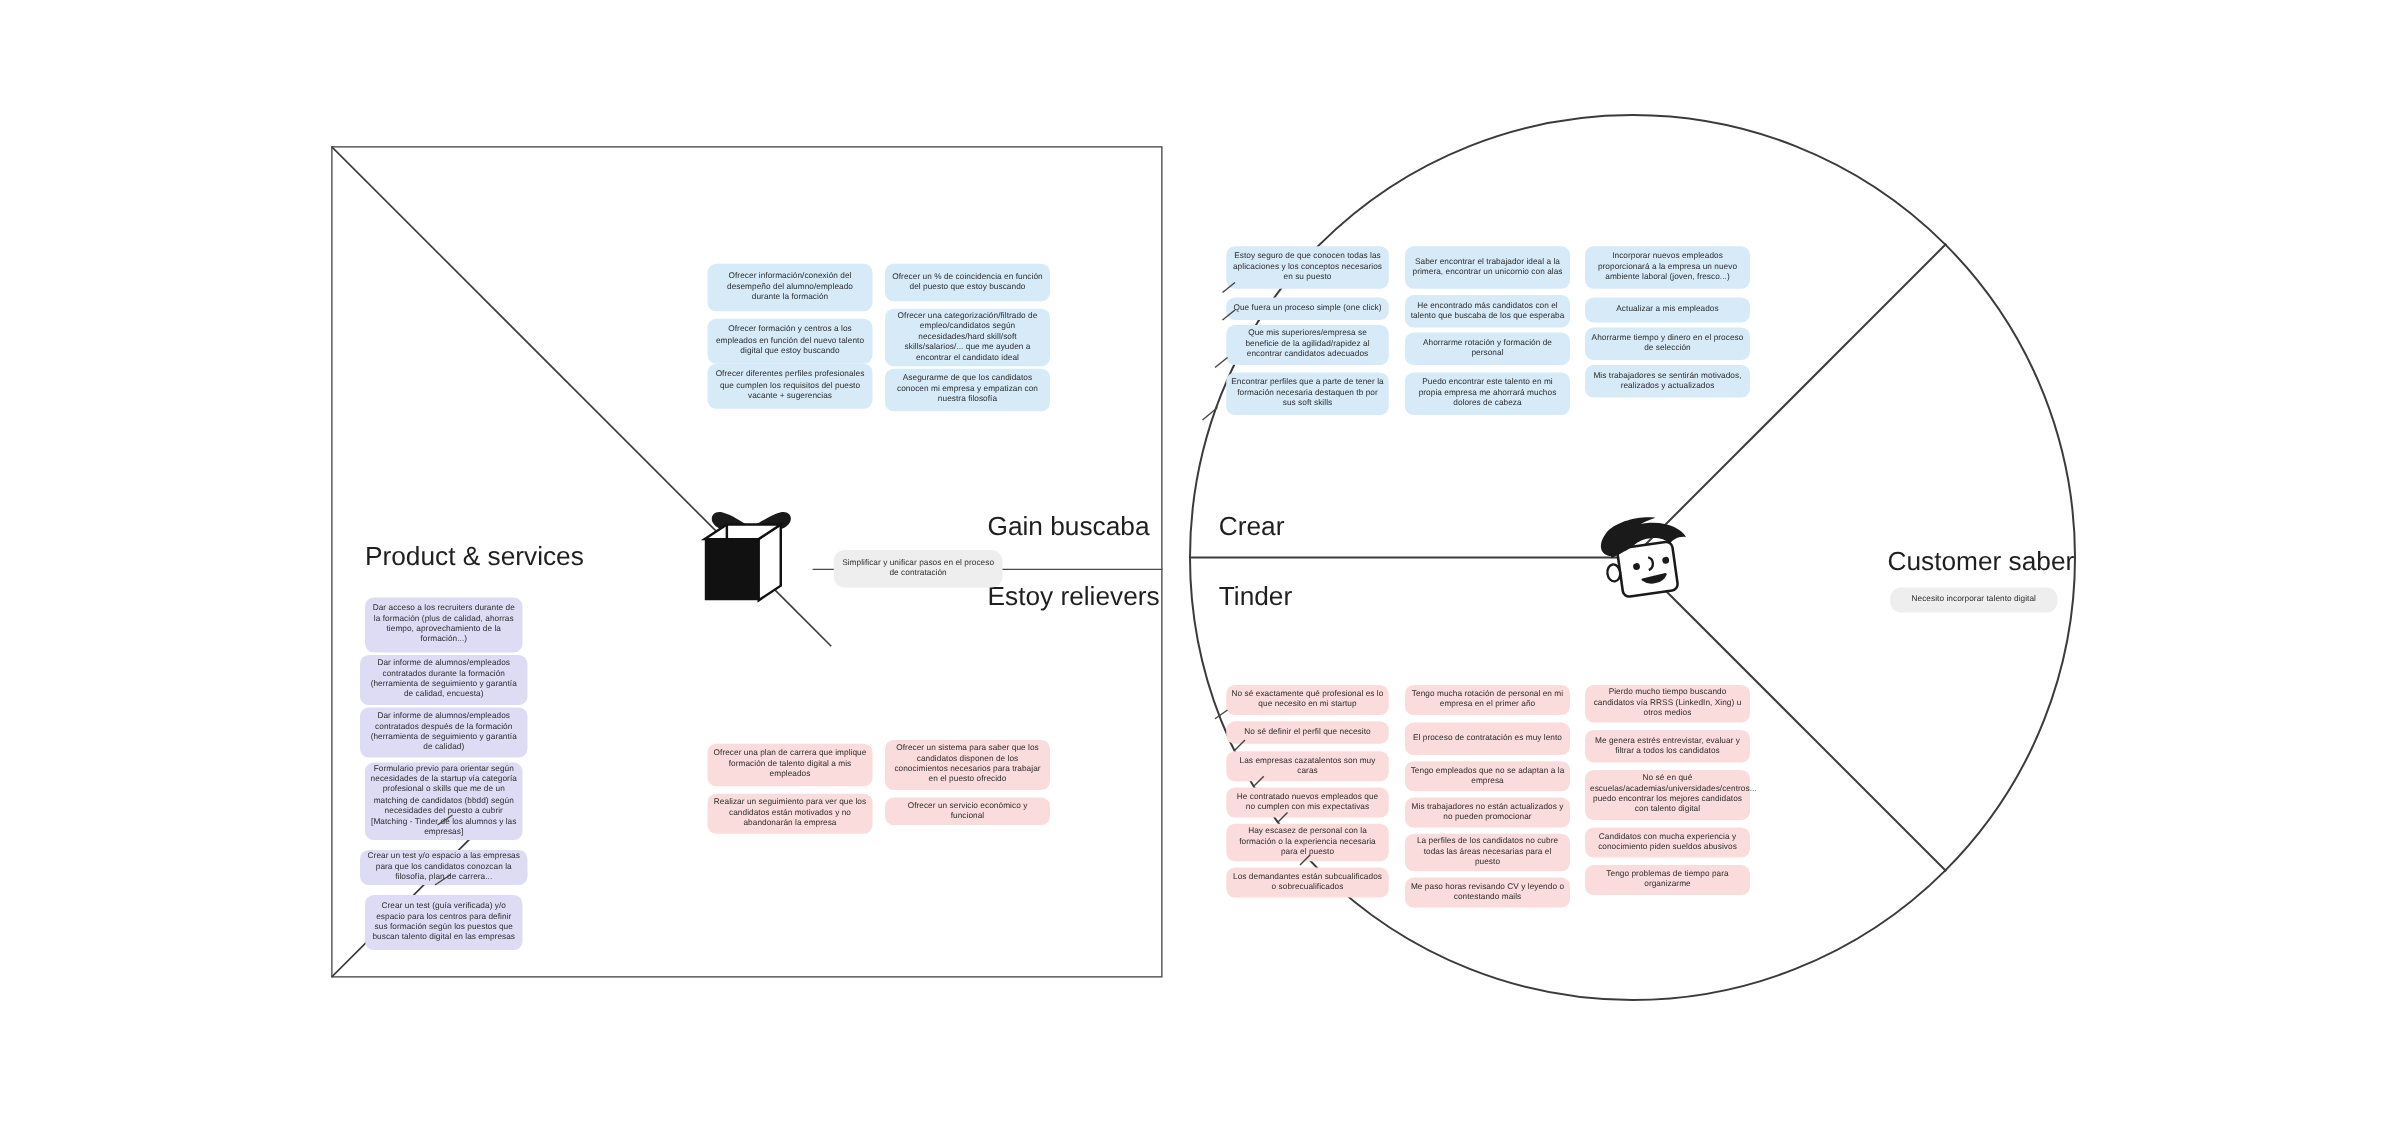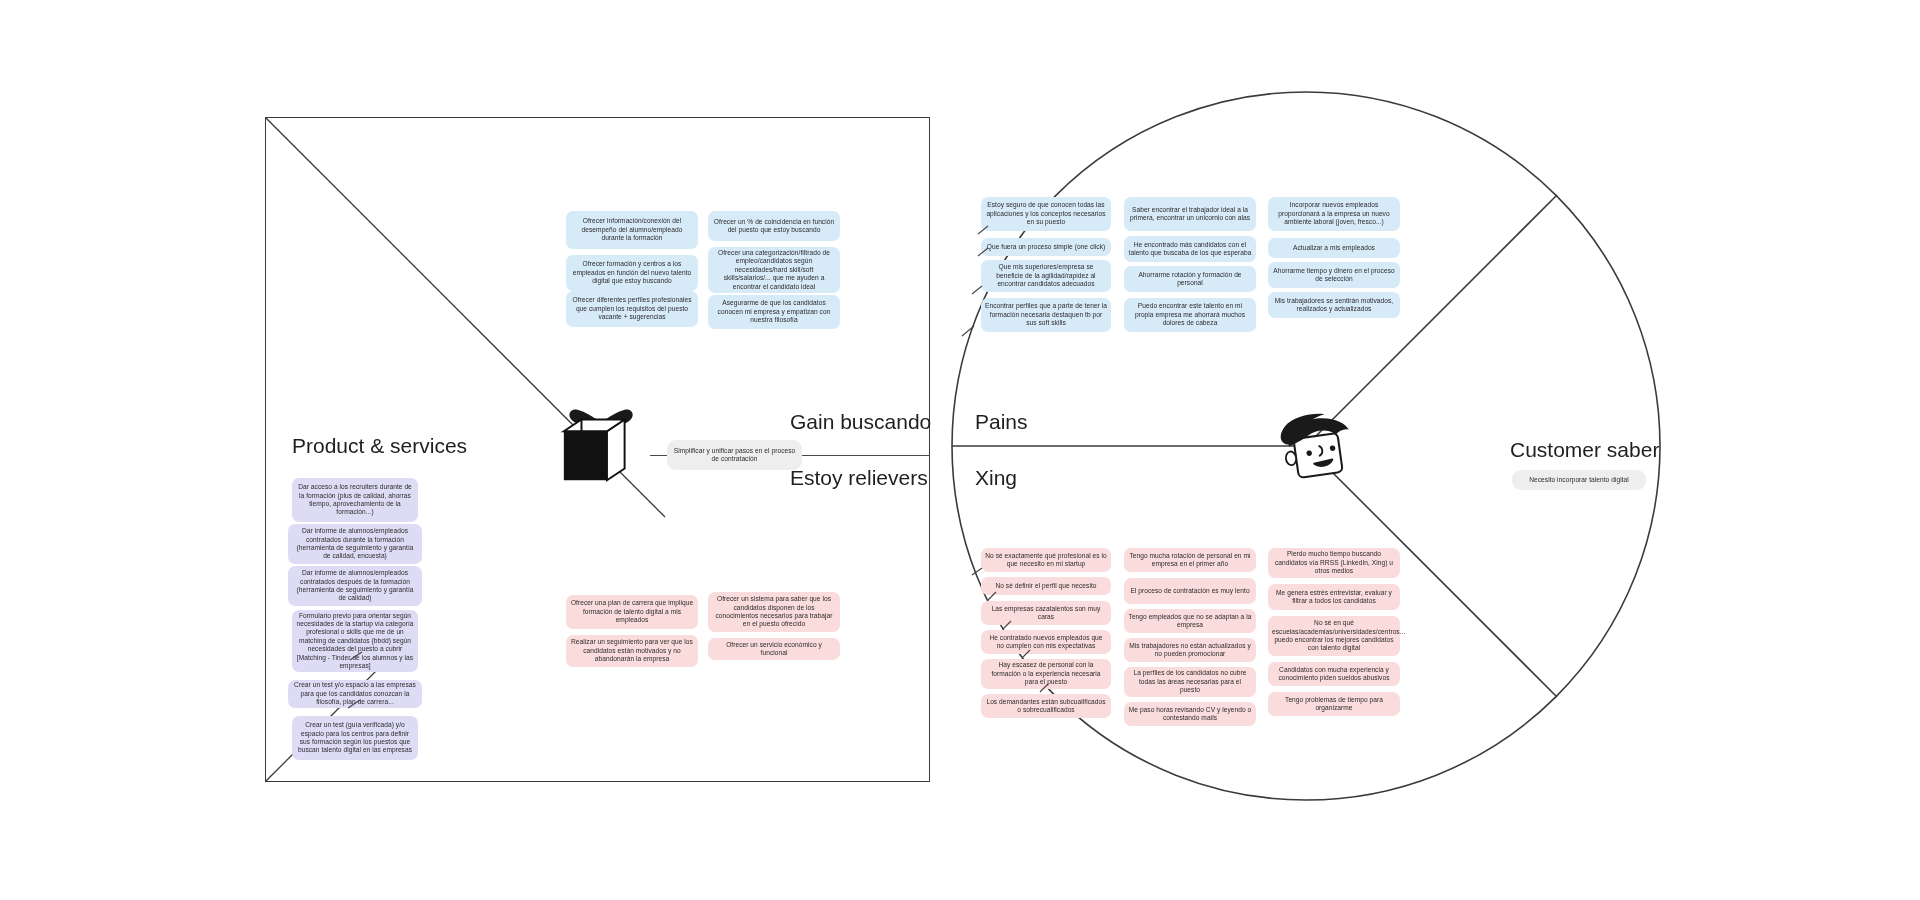--- a/index.html
+++ b/index.html
@@ -132,21 +132,21 @@
     </g>
     <g>
       <polygon points="8,36 52,36 52,86 8,86" fill="#111111"></polygon>
       <polygon points="52,36 70,24 70,74 52,86" fill="#ffffff" stroke="#111111" stroke-width="2"></polygon>
       <polygon points="8,36 26,24 70,24 52,36" fill="#ffffff" stroke="#111111" stroke-width="2"></polygon>
       <line x1="26" y1="24" x2="26" y2="36" stroke="#111111" stroke-width="2"></line>
     </g>
   </svg>
 
   <div class="heading" id="h-product">Product &amp; services</div>
-  <div class="heading" id="h-gaincre">Gain buscando</div>
+  <div class="heading" id="h-gaincre">Gain buscaba</div>
   <div class="heading" id="h-painrel">Estoy relievers</div>
 
   <div class="note gray" style="left:667px; top:440px; width:135px; height:30px;">
     <span>Simplificar y unificar pasos en el proceso de contratación</span>
   </div>
 
   <div class="note blue" style="left:566px; top:211px; width:132px; height:38px;">
     <span>Ofrecer información/conexión del desempeño del alumno/empleado durante la formación</span>
   </div>
   <div class="note blue" style="left:566px; top:255px; width:132px; height:36px;">
@@ -211,22 +211,22 @@
       <path d="M18 36 C16 30, 22 10, 46 8 C70 6, 86 16, 90 26 C84 24, 78 26, 74 30 C68 22, 52 20, 42 26 C34 31, 26 33, 18 36 Z" fill="#1a1a1a"></path>
       <path d="M18 34 C8 32, 6 22, 16 12 C26 2, 50 0, 64 4 C52 6, 36 12, 28 22 C24 27, 20 30, 18 34 Z" fill="#1a1a1a"></path>
       <ellipse cx="18" cy="50" rx="6" ry="8" fill="#ffffff" stroke="#1a1a1a" stroke-width="2.2"></ellipse>
       <circle cx="40" cy="47" r="3.2" fill="#1a1a1a"></circle>
       <circle cx="68" cy="45" r="3.2" fill="#1a1a1a"></circle>
       <path d="M52 40 C57 42, 57 50, 51 52" fill="none" stroke="#1a1a1a" stroke-width="2.2"></path>
       <path d="M44 60 C50 66, 62 65, 66 58 Z" fill="#1a1a1a" stroke="#1a1a1a" stroke-width="2.2" stroke-linejoin="round"></path>
     </g>
   </svg>
 
-  <div class="heading" id="h-gains">Pains</div>
-  <div class="heading" id="h-pains">Xing</div>
+  <div class="heading" id="h-gains">Crear</div>
+  <div class="heading" id="h-pains">Tinder</div>
   <div class="heading" id="h-custjobs">Customer saber</div>
 
   <div class="note gray" style="left:1512px; top:470px; width:134px; height:20px;">
     <span>Necesito incorporar talento digital</span>
   </div>
 
   <div class="note blue" style="left:981px; top:197px; width:130px; height:34px;">
     <span>Estoy seguro de que conocen todas las aplicaciones y los conceptos necesarios en su puesto</span>
   </div>
   <div class="note blue" style="left:981px; top:238px; width:130px; height:18px;">

